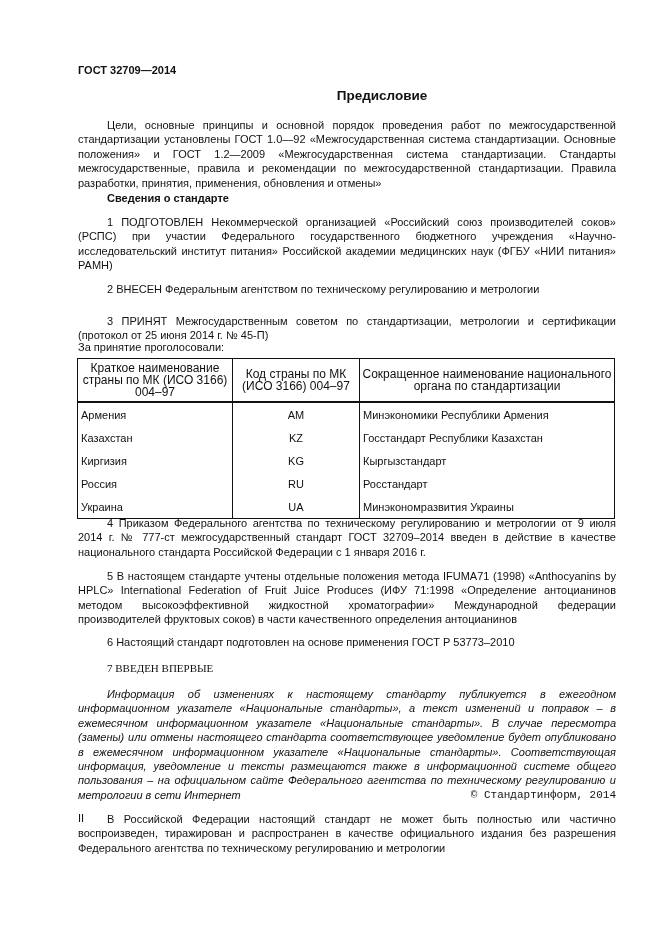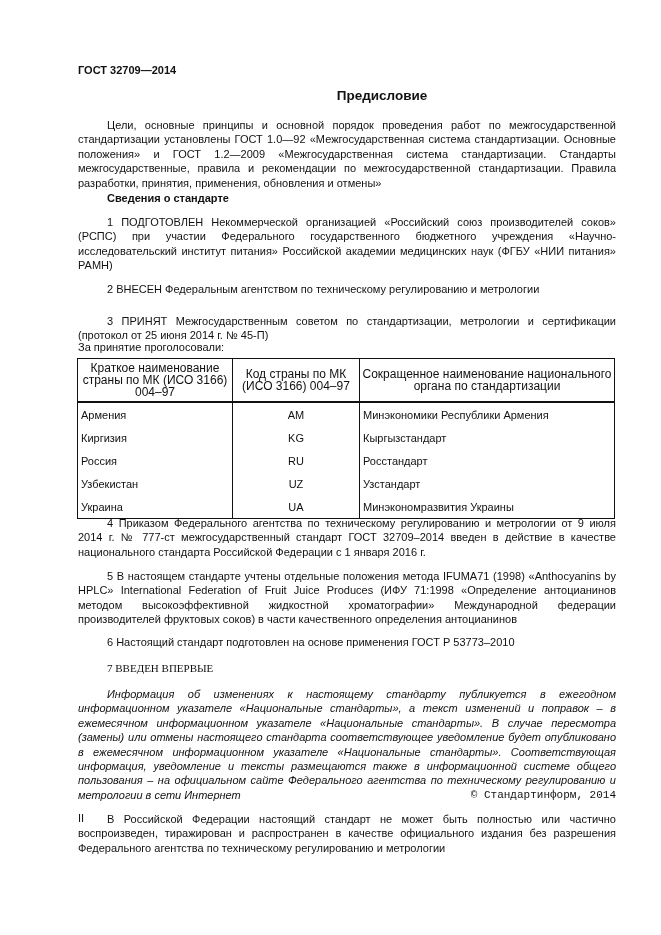--- a/index.html
+++ b/index.html
@@ -57,33 +57,33 @@
         <th>Сокращенное наименование национального органа по стандартизации</th>
       </tr>
     </thead>
     <tbody>
       <tr>
         <td>Армения</td>
         <td class="code">AM</td>
         <td>Минэкономики Республики Армения</td>
       </tr>
       <tr>
+        <td>Казахстан</td>
+        <td class="code">KZ</td>
+        <td>Госстандарт Республики Казахстан</td>
+      </tr>
+      <tr>
         <td>Киргизия</td>
         <td class="code">KG</td>
         <td>Кыргызстандарт</td>
       </tr>
       <tr>
         <td>Россия</td>
         <td class="code">RU</td>
         <td>Росстандарт</td>
-      </tr>
-      <tr>
-        <td>Узбекистан</td>
-        <td class="code">UZ</td>
-        <td>Узстандарт</td>
       </tr>
       <tr>
         <td>Украина</td>
         <td class="code">UA</td>
         <td>Минэкономразвития Украины</td>
       </tr>
     </tbody>
   </table>
 
   <p class="para indent" style="top:516px;">4 Приказом Федерального агентства по техническому регулированию и метрологии от 9 июля 2014 г. № 777-ст межгосударственный стандарт ГОСТ 32709–2014 введен в действие в качестве национального стандарта Российской Федерации с 1 января 2016 г.</p>

